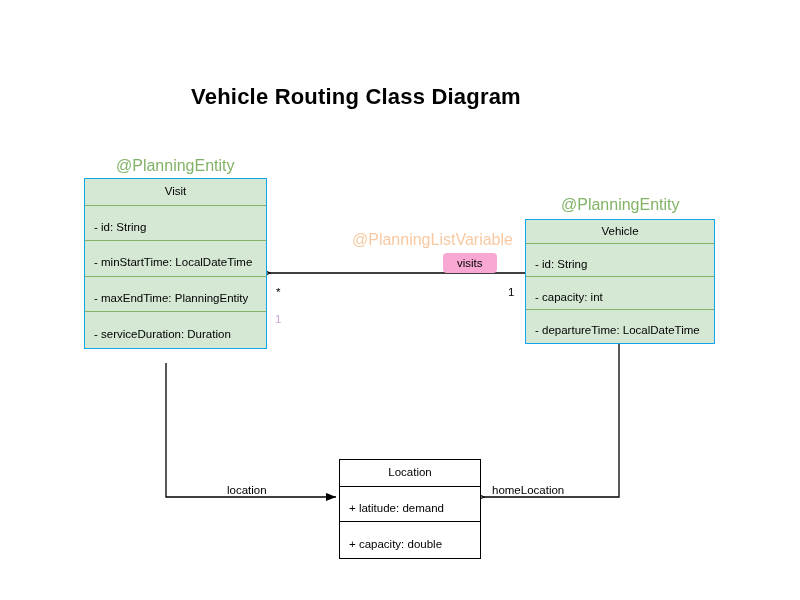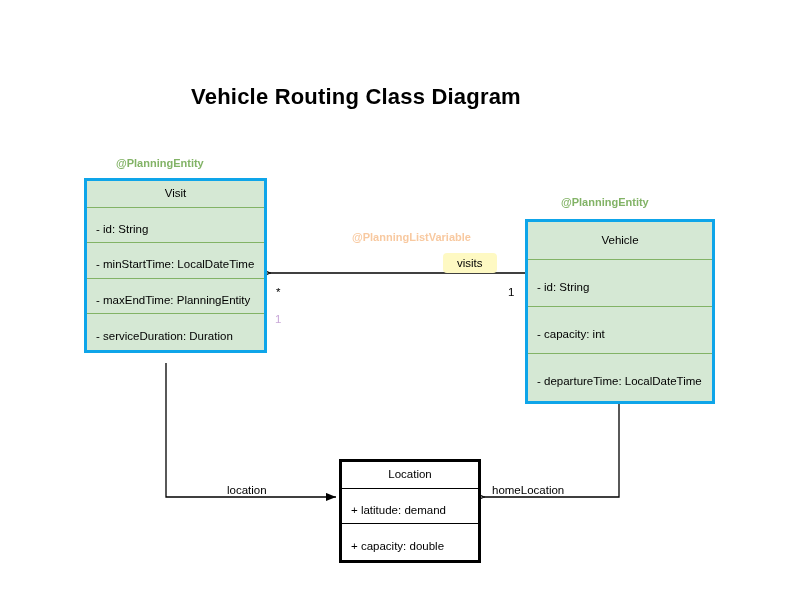--- a/index.html
+++ b/index.html
@@ -32,36 +32,36 @@
     text-align: center;
     font-size: 22px;
     font-weight: bold;
     letter-spacing: 0.2px;
     color: #000000;
   }
 
   
   .annotation {
     position: absolute;
-    font-size: 11px;
-    font-weight: bold;
+    font-size: 16px;
+    font-weight: normal;
     white-space: nowrap;
   }
   .annotation.entity { color: #82b366; }
   .annotation.listvar { color: #f8c9a0; }
 
   #ann-visit   { left: 116px; top: 157px; }
   #ann-vehicle { left: 561px; top: 196px; }
   #ann-listvar { left: 352px; top: 231px; }
 
   
   .uml-class {
     position: absolute;
     box-sizing: border-box;
-    border: 3px solid #0ea5e9;
+    border: 1px solid #0ea5e9;
     background: #d5e8d4;
   }
   .uml-class.plain {
     border-color: #000000;
     background: #ffffff;
   }
   .uml-row {
     box-sizing: border-box;
     font-size: 11.5px;
     line-height: 1;
@@ -80,39 +80,39 @@
     padding-left: 9px;
     margin-top: 9px;
   }
 
   
   #class-visit { left: 84px; top: 178px; width: 183px; }
   #class-visit .uml-row { height: 26.5px; }
 
   
   #class-vehicle { left: 525px; top: 219px; width: 190px; }
-  #class-vehicle .uml-row { height: 38px; }
+  #class-vehicle .uml-row { height: 24px; }
 
   
   #class-location { left: 339px; top: 459px; width: 142px; }
   #class-location .uml-row { height: 26.5px; }
 
   
   .edge-label {
     position: absolute;
     font-size: 11.5px;
     white-space: nowrap;
     color: #000000;
   }
   .badge-label {
     position: absolute;
     font-size: 11.5px;
     white-space: nowrap;
     color: #000000;
-    background: #fef9c3;
+    background: #f9a8d4;
     border-radius: 4px;
     padding: 4px 14px;
   }
 
   #lbl-visits        { left: 443px; top: 253px; }
   #lbl-mult-star     { left: 276px; top: 286px; }
   #lbl-mult-one-left { left: 275px; top: 313px; color: #c9a8d8; }
   #lbl-mult-one-right{ left: 508px; top: 286px; }
   #lbl-location      { left: 227px; top: 484px; }
   #lbl-homelocation  { left: 492px; top: 484px; }

